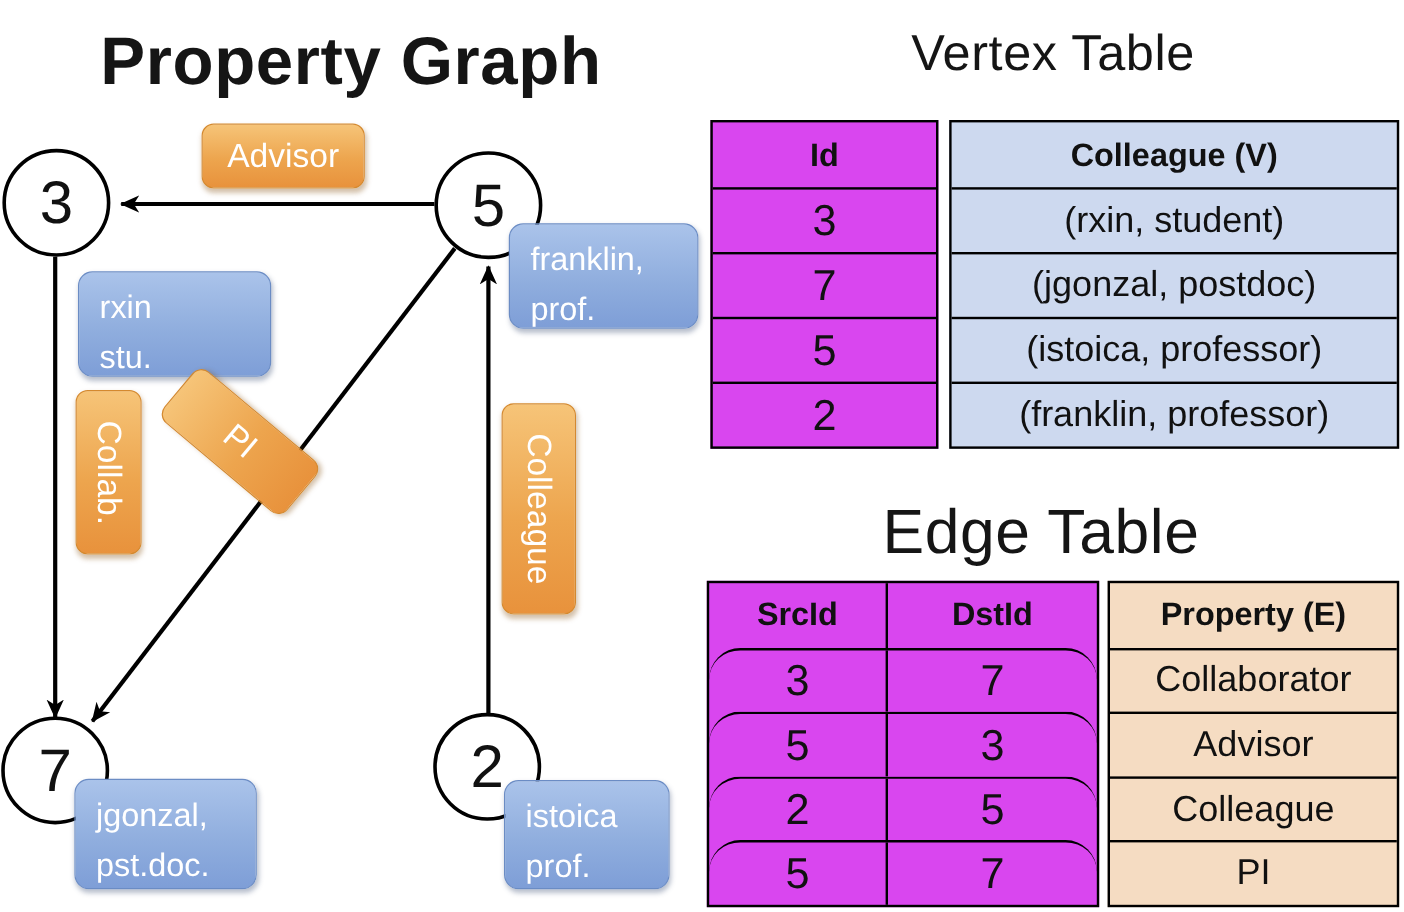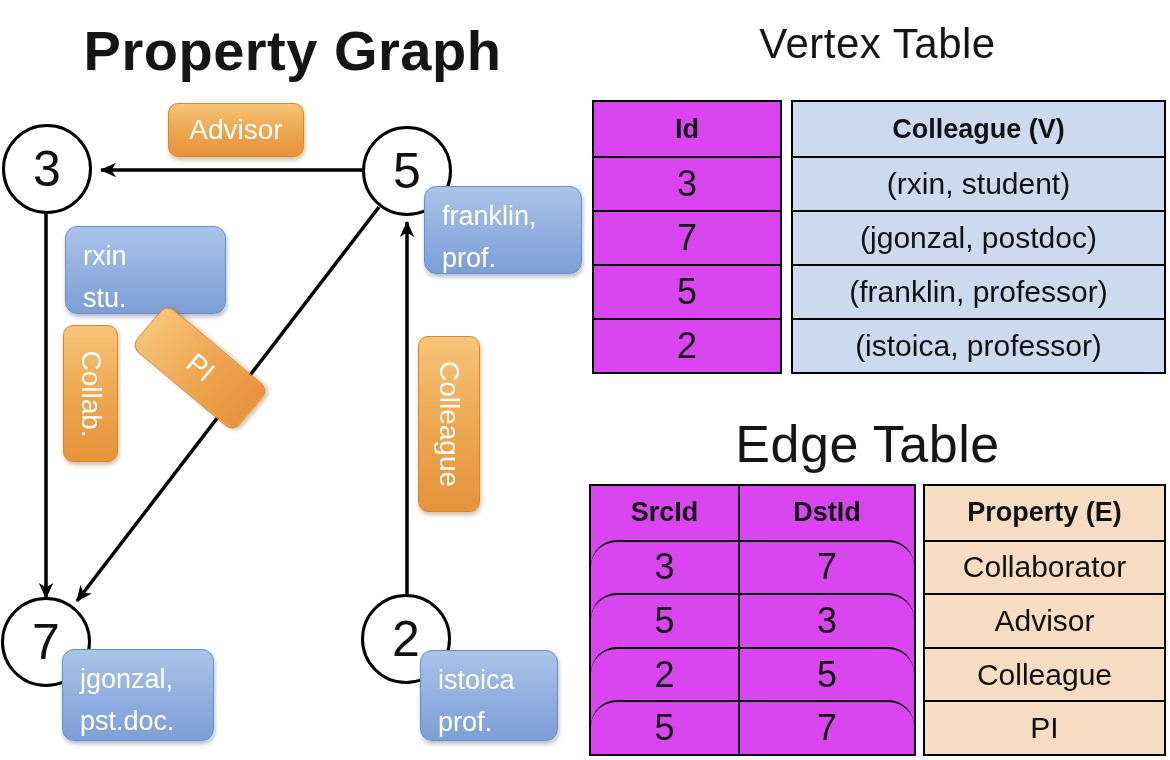--- a/index.html
+++ b/index.html
@@ -156,22 +156,22 @@
       <div class="trow hdr">Id</div>
       <div class="trow num">3</div>
       <div class="trow num">7</div>
       <div class="trow num">5</div>
       <div class="trow num">2</div>
     </div>
     <div class="subtbl vertex-props">
       <div class="trow hdr">Colleague (V)</div>
       <div class="trow val">(rxin, student)</div>
       <div class="trow val">(jgonzal, postdoc)</div>
+      <div class="trow val">(istoica, professor)</div>
       <div class="trow val">(franklin, professor)</div>
-      <div class="trow val">(istoica, professor)</div>
     </div>
   </div>
 
   <div class="tbl edge-tbl">
     <div class="subtbl edge-ids">
       <div class="trow">
         <div class="cell hdr">SrcId</div>
         <div class="cell hdr">DstId</div>
       </div>
       <div class="trow">

